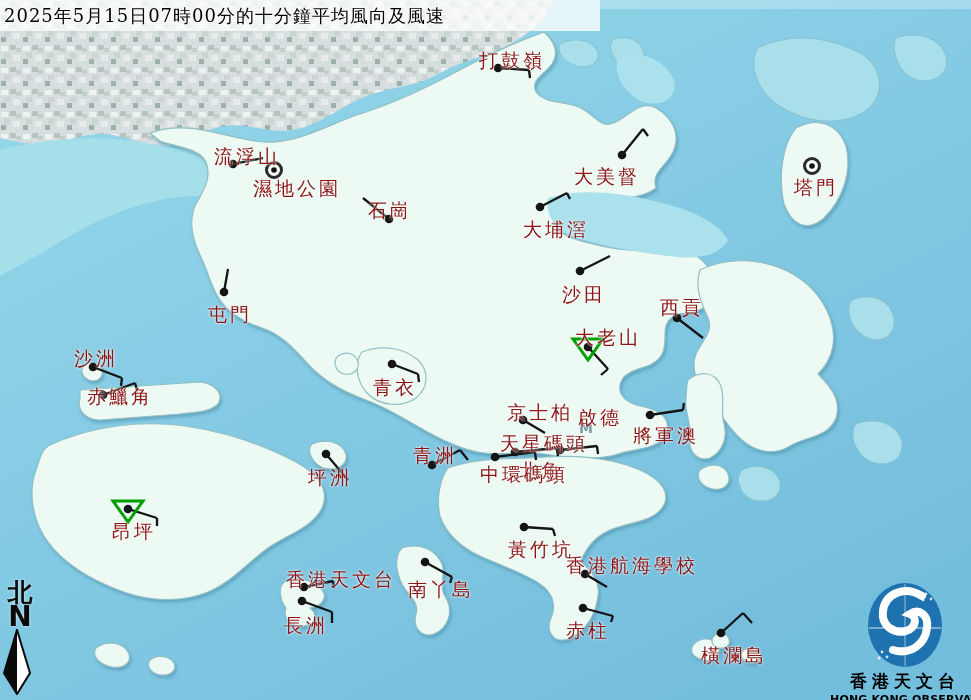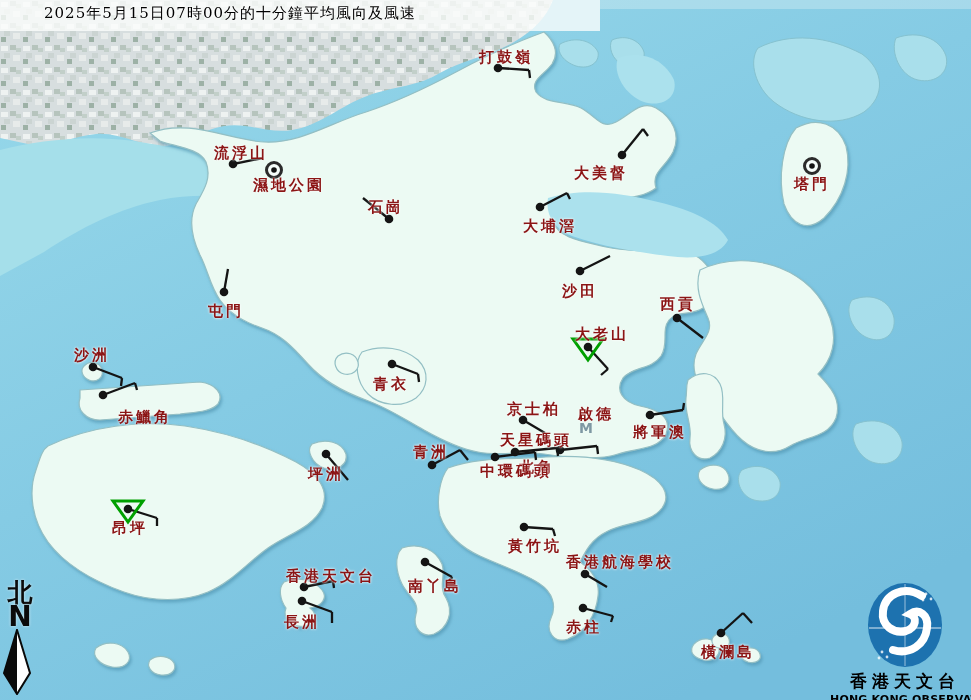--- a/index.html
+++ b/index.html
@@ -6,29 +6,29 @@
   #screen{
     position:relative;width:971px;height:700px;overflow:hidden;
     font-family:"DejaVu Sans",sans-serif;
     background:linear-gradient(160deg,#97d8ea 0%,#86cce4 45%,#77c0de 100%);
   }
   svg{display:block}
   #map-svg,#station-layer{position:absolute;left:0;top:0;}
   #station-layer{pointer-events:none;}
   #label-layer{position:absolute;left:0;top:0;width:100%;height:100%;pointer-events:none;}
   .station-label{
-    position:absolute;font-size:15px;font-weight:700;letter-spacing:3px;
+    position:absolute;font-size:19px;font-weight:400;letter-spacing:3px;
     white-space:nowrap;font-family:"DejaVu Serif","DejaVu Sans",serif;
     text-shadow:0 0 3px rgba(255,255,255,.85),0 0 2px rgba(255,255,255,.8);
   }
   #map-title{
-    position:absolute;left:4px;top:4px;font-size:15px;letter-spacing:1px;color:#000;
+    position:absolute;left:4px;top:4px;font-size:18px;letter-spacing:1px;color:#000;
     font-family:"DejaVu Serif","DejaVu Sans",serif;
     text-shadow:0 0 4px rgba(255,255,255,.95),0 0 2px rgba(255,255,255,.9);
-    z-index:5;white-space:nowrap;margin-left:40px;
+    z-index:5;white-space:nowrap;
   }
   #north{position:absolute;left:2px;top:580px;z-index:4;width:36px;text-align:center;color:#0b0b0b;}
   #north .cn{font-size:25px;font-weight:700;line-height:25px;font-family:"DejaVu Serif",serif;
     text-shadow:0 0 3px rgba(255,255,255,.7);}
   #north .en{font-size:28px;font-weight:800;line-height:24px;letter-spacing:0;
     text-shadow:0 0 3px rgba(255,255,255,.7);}
   #logo{position:absolute;left:830px;top:582px;width:150px;text-align:center;z-index:4;}
   #logo .mark{margin:0 auto;}
   #logo .cn{font-size:17px;font-weight:700;letter-spacing:5px;margin-top:0;
     font-family:"DejaVu Serif",serif;}
@@ -291,21 +291,21 @@
       <div class="station-label" style="left: 253px; top: 176px; color: rgb(139, 21, 21);">濕地公園</div>
       <div class="station-label" style="left: 368px; top: 198px; color: rgb(139, 21, 21);">石崗</div>
       <div class="station-label" style="left: 574px; top: 164px; color: rgb(139, 21, 21); text-align: right;">大美督</div>
       <div class="station-label" style="left: 794px; top: 175px; color: rgb(139, 21, 21);">塔門</div>
       <div class="station-label" style="left: 523px; top: 217px; color: rgb(139, 21, 21);">大埔滘</div>
       <div class="station-label" style="left: 562px; top: 282px; color: rgb(139, 21, 21);">沙田</div>
       <div class="station-label" style="left: 208px; top: 302px; color: rgb(139, 21, 21);">屯門</div>
       <div class="station-label" style="left: 660px; top: 295px; color: rgb(139, 21, 21);">西貢</div>
       <div class="station-label" style="left: 575px; top: 325px; color: rgb(139, 21, 21);">大老山</div>
       <div class="station-label" style="left: 74px; top: 346px; color: rgb(139, 21, 21);">沙洲</div>
-      <div class="station-label" style="left: 87px; top: 408px; color: rgb(139, 21, 21); margin-left: 31px;">赤鱲角</div>
+      <div class="station-label" style="left: 87px; top: 384px; color: rgb(139, 21, 21);">赤鱲角</div>
       <div class="station-label" style="left: 373px; top: 375px; color: rgb(139, 21, 21);">青衣</div>
       <div class="station-label" style="left: 507px; top: 400px; color: rgb(139, 21, 21);">京士柏</div>
       <div class="station-label" style="left: 578px; top: 405px; color: rgb(139, 21, 21);">啟德</div>
       <div class="station-label" style="left: 500px; top: 431px; color: rgb(139, 21, 21);">天星碼頭</div>
       <div class="station-label" style="left: 519px; top: 458px; color: rgb(139, 21, 21);">北角</div>
       <div class="station-label" style="left: 633px; top: 423px; color: rgb(139, 21, 21);">將軍澳</div>
       <div class="station-label" style="left: 480px; top: 462px; color: rgb(139, 21, 21);">中環碼頭</div>
       <div class="station-label" style="left: 413px; top: 443px; color: rgb(139, 21, 21);">青洲</div>
       <div class="station-label" style="left: 308px; top: 465px; color: rgb(139, 21, 21);">坪洲</div>
       <div class="station-label" style="left: 112px; top: 519px; color: rgb(139, 21, 21);">昂坪</div>

